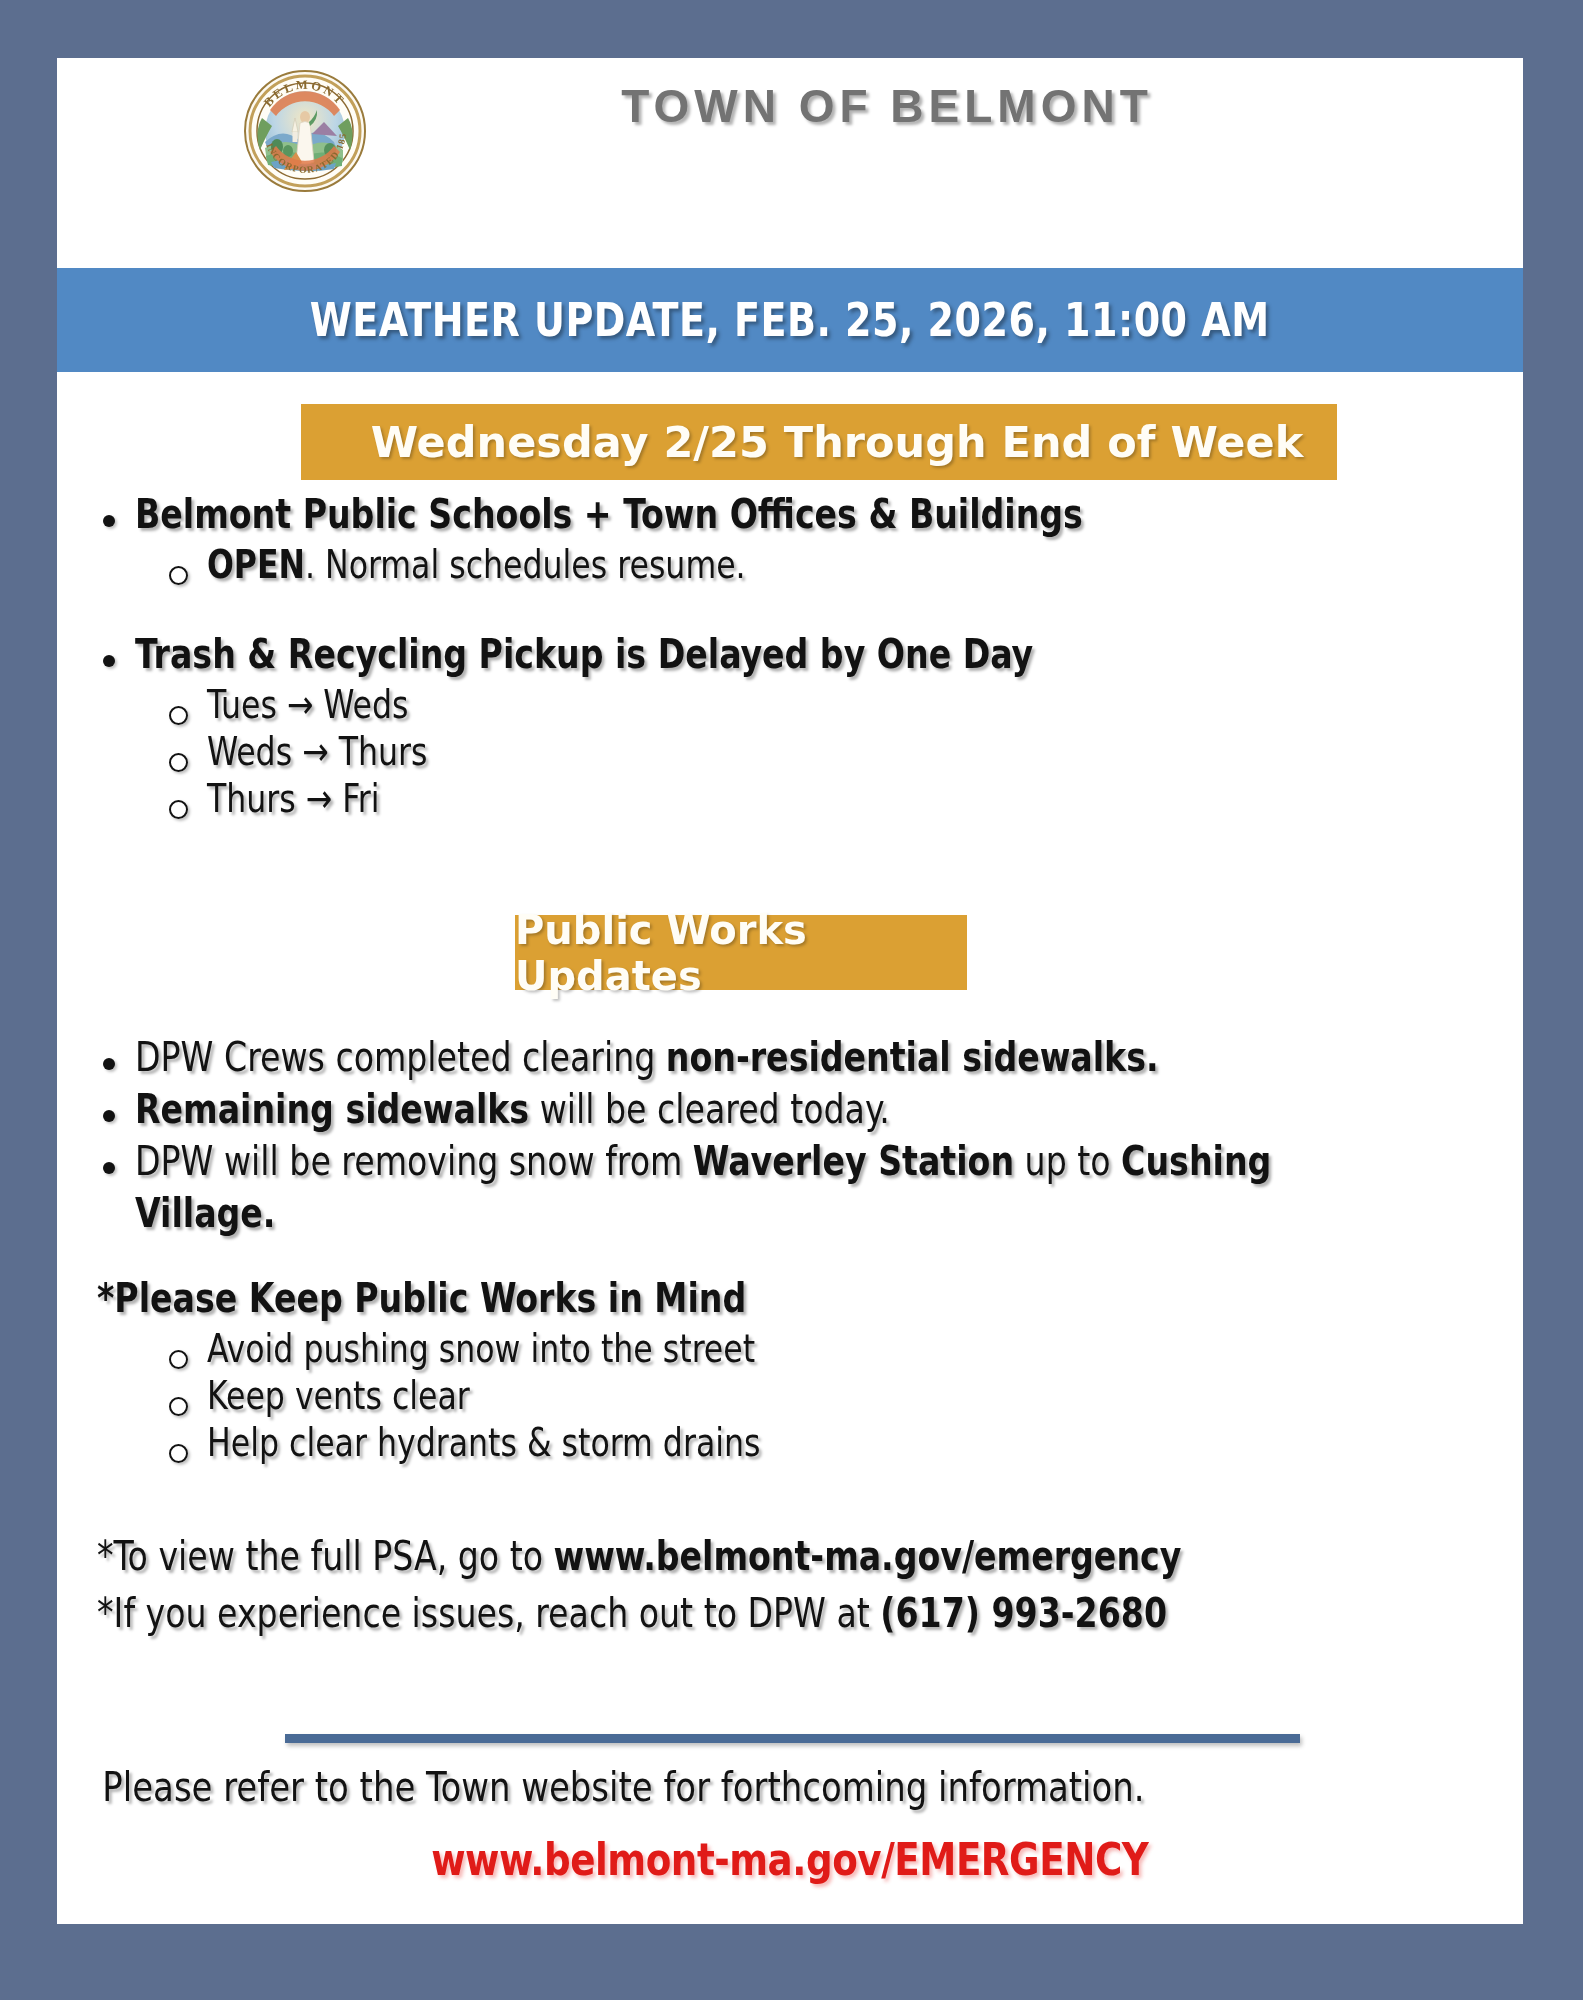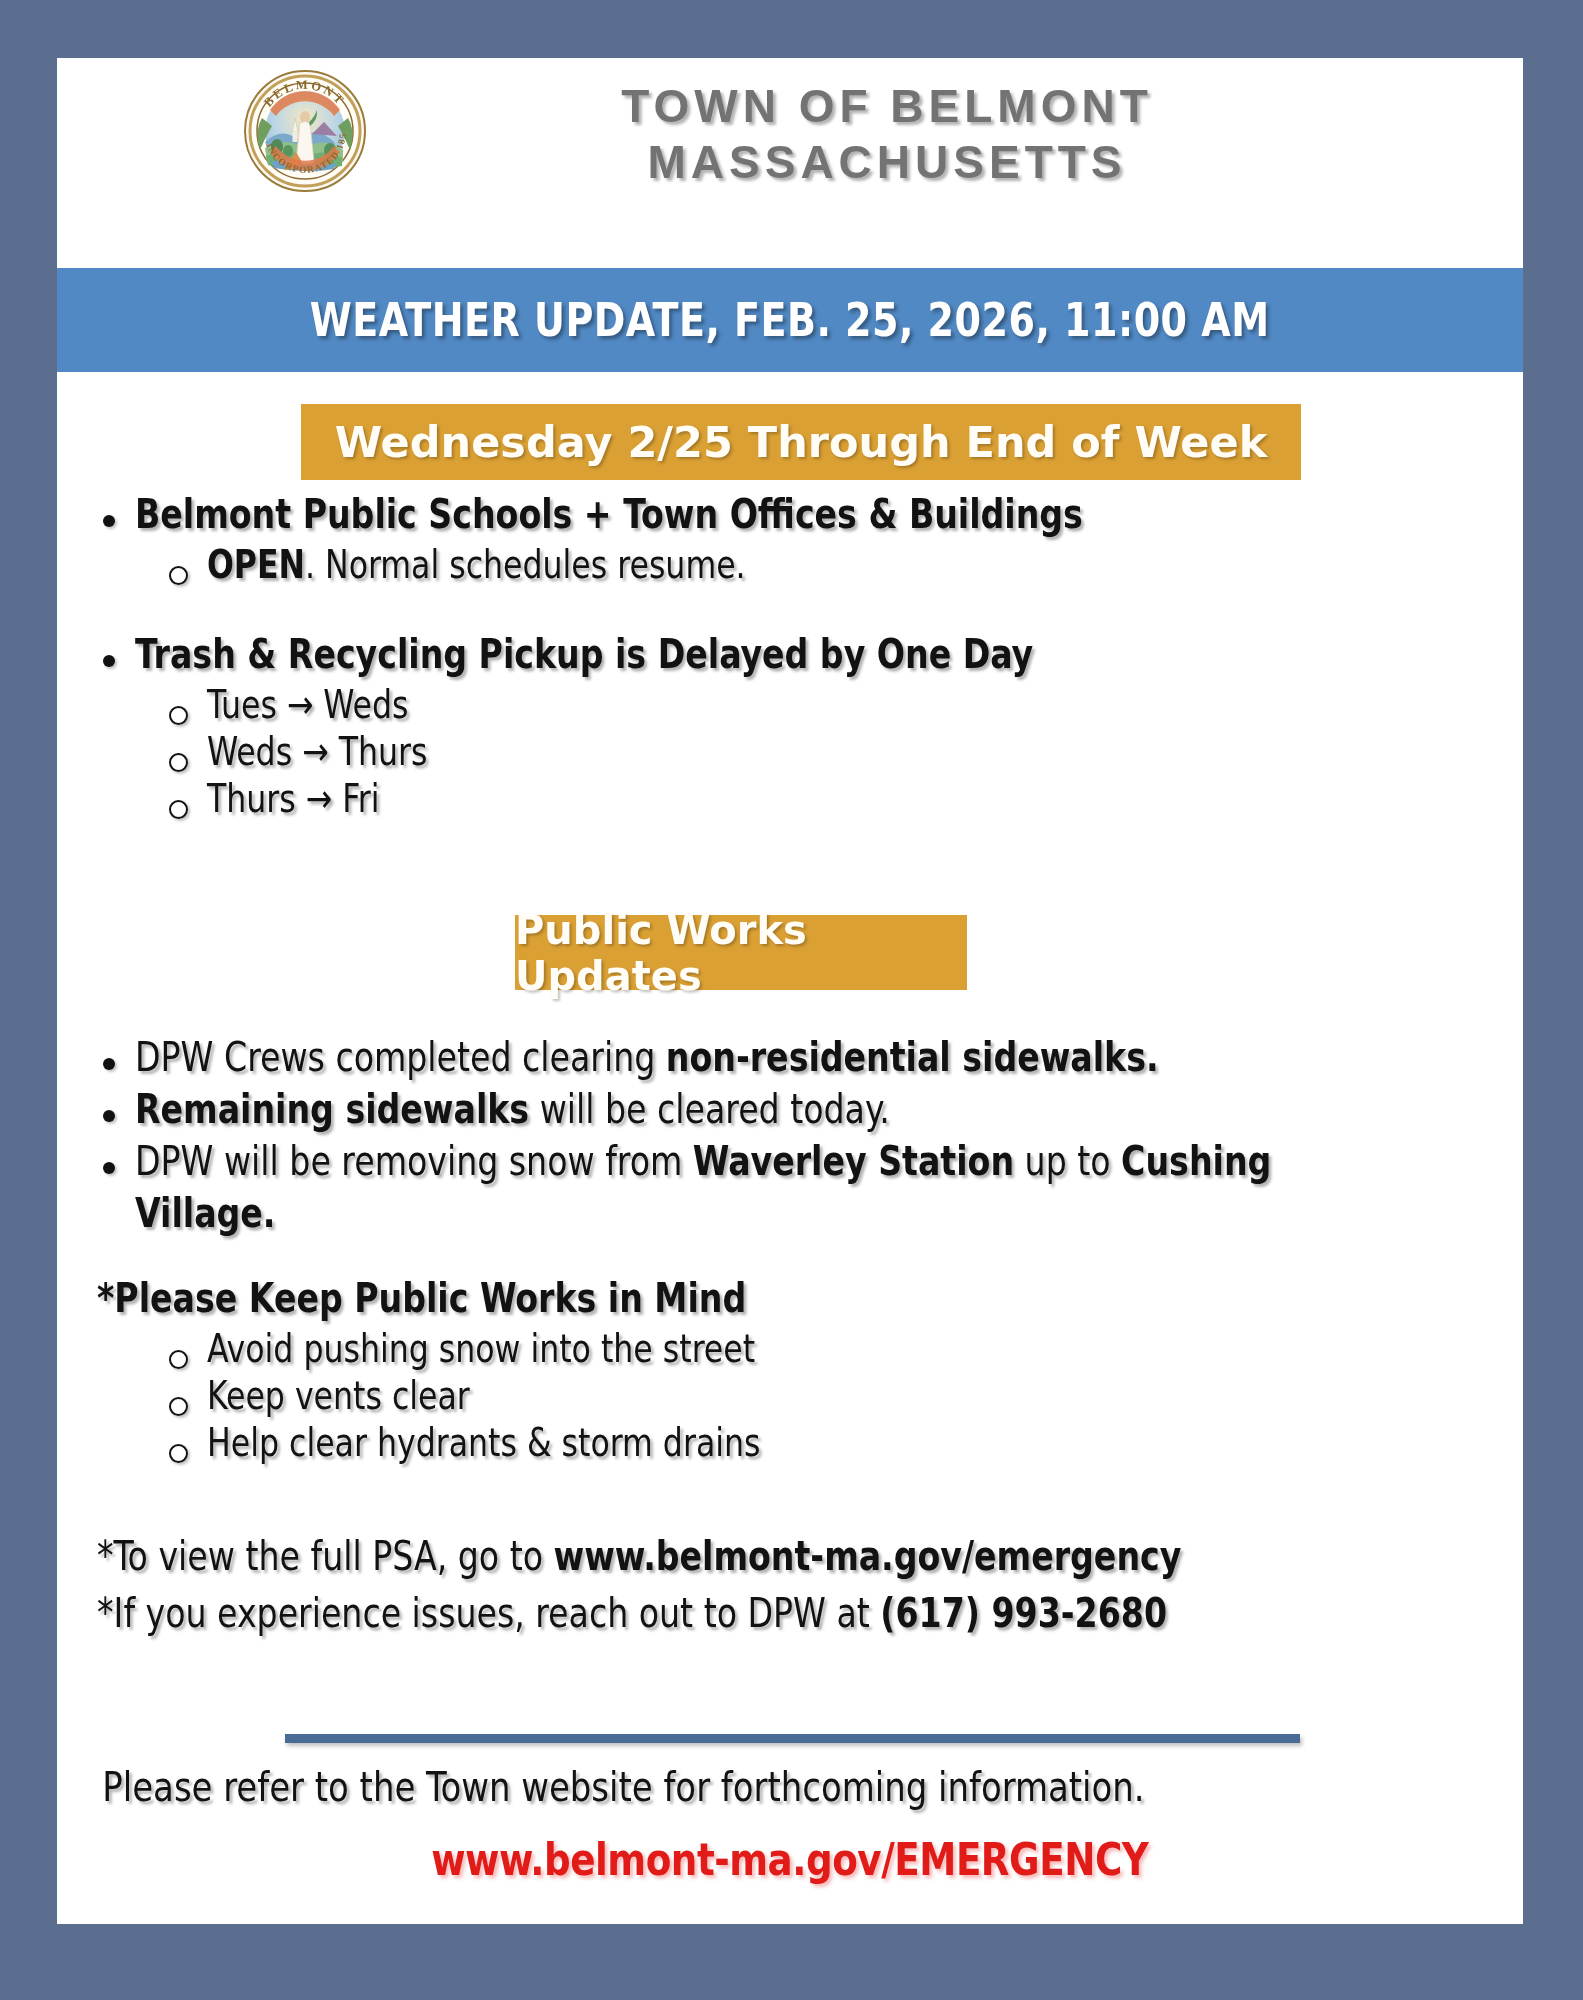--- a/index.html
+++ b/index.html
@@ -51,21 +51,21 @@
   
   .orange{
     position:absolute;
     background:#DBA033;
     display:flex;align-items:center;justify-content:center;
     color:#FFFDF6;
     font-family:"DejaVu Sans","Liberation Sans",sans-serif;
     font-weight:bold;
     text-shadow:2px 2px 3px rgba(0,0,0,0.25);
   }
-  #orange1{left:244px;top:346px;width:1000px;height:76px;font-size:43px;}
+  #orange1{left:244px;top:346px;width:1000px;height:76px;font-size:43px;padding-left:36px;}
   #orange2{left:458px;top:857px;width:452px;height:75px;font-size:40px;}
   
   .body-txt{
     font-family:"DejaVu Sans Condensed","Liberation Sans Narrow","Liberation Sans",sans-serif;
     color:#121212;
     text-shadow:3px 3px 3px rgba(0,0,0,0.30);
     transform:scaleX(0.90);
     transform-origin:left center;
   }
   .lvl1{
@@ -166,21 +166,20 @@
           <textPath href="#arcTop" startOffset="19%">BELMONT</textPath>
         </text>
         <text font-family="'Liberation Serif',serif" font-size="9.5" font-weight="bold" fill="#8a6a2f" letter-spacing="1.3">
           <textPath href="#arcBot" startOffset="10%">INCORPORATED 1859.</textPath>
         </text>
       </svg>
     </div>
 
     <div class="hdr-title">
       <div>TOWN OF BELMONT</div>
-      <div>MASSACHUSETTS</div>
     </div>
   </div>
 
   <div class="banner">
     <span class="banner-text">WEATHER UPDATE, FEB. 25, 2026, 11:00 AM</span>
   </div>
 
   <div class="orange" id="orange1">Wednesday 2/25 Through End of Week</div>
 
   <div class="dot" style="left:46px;top:457px;"></div>

